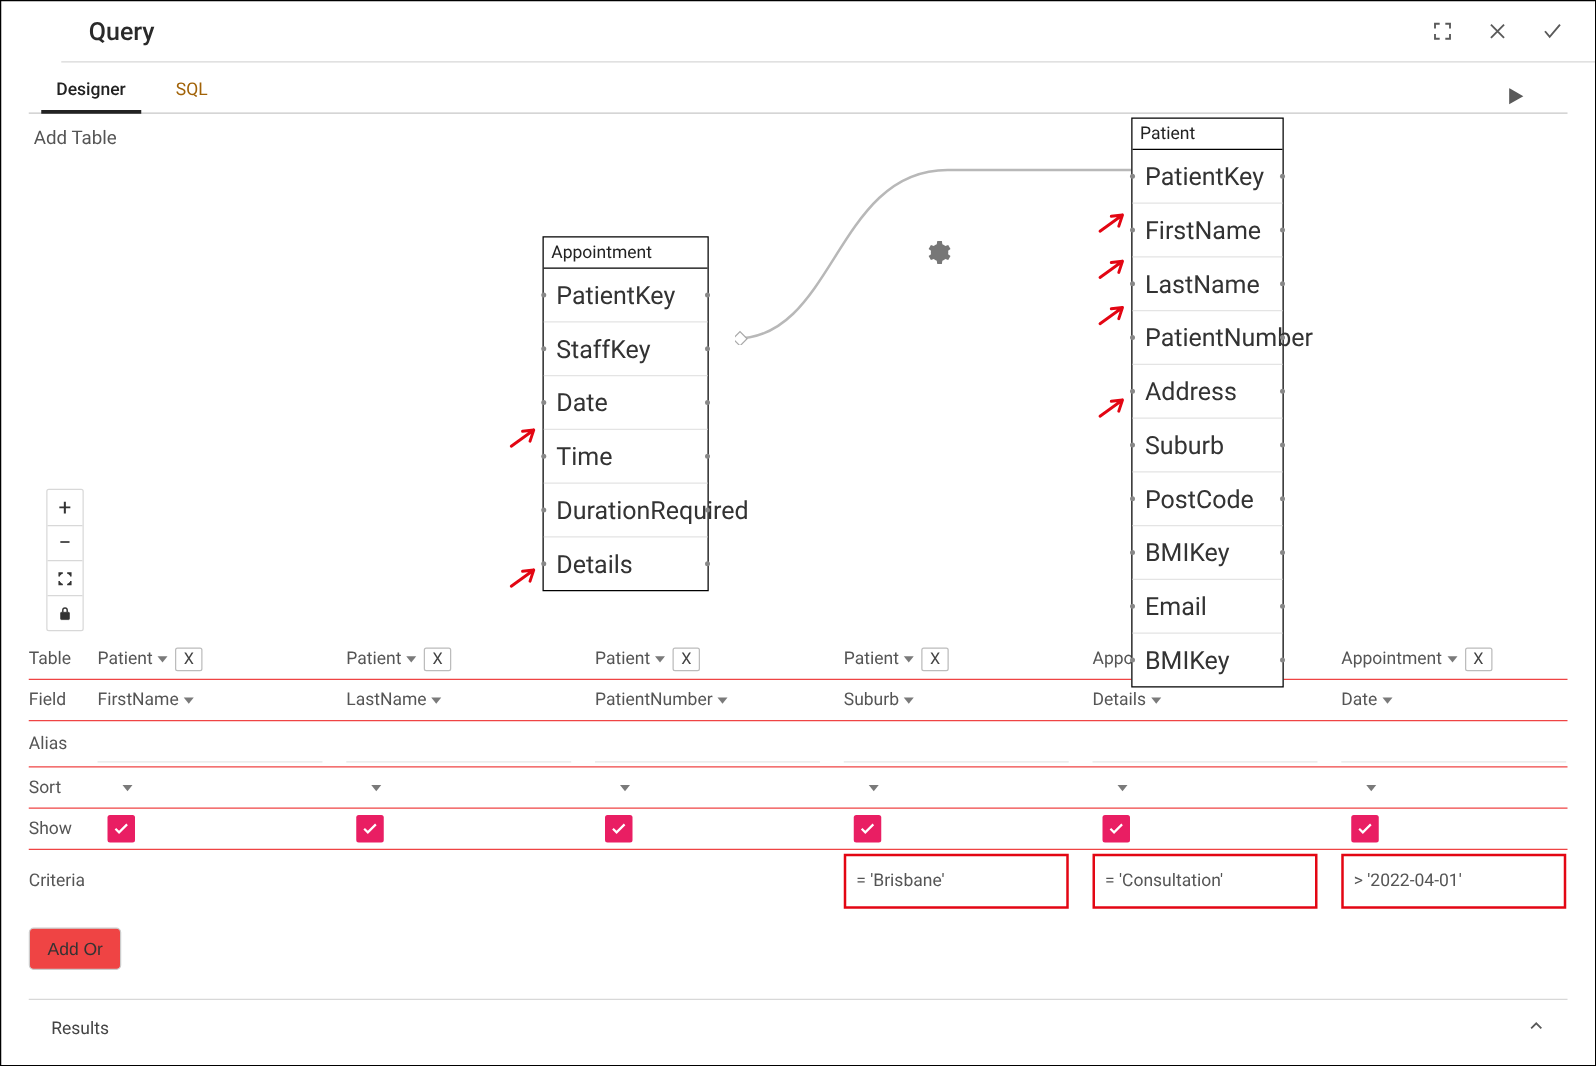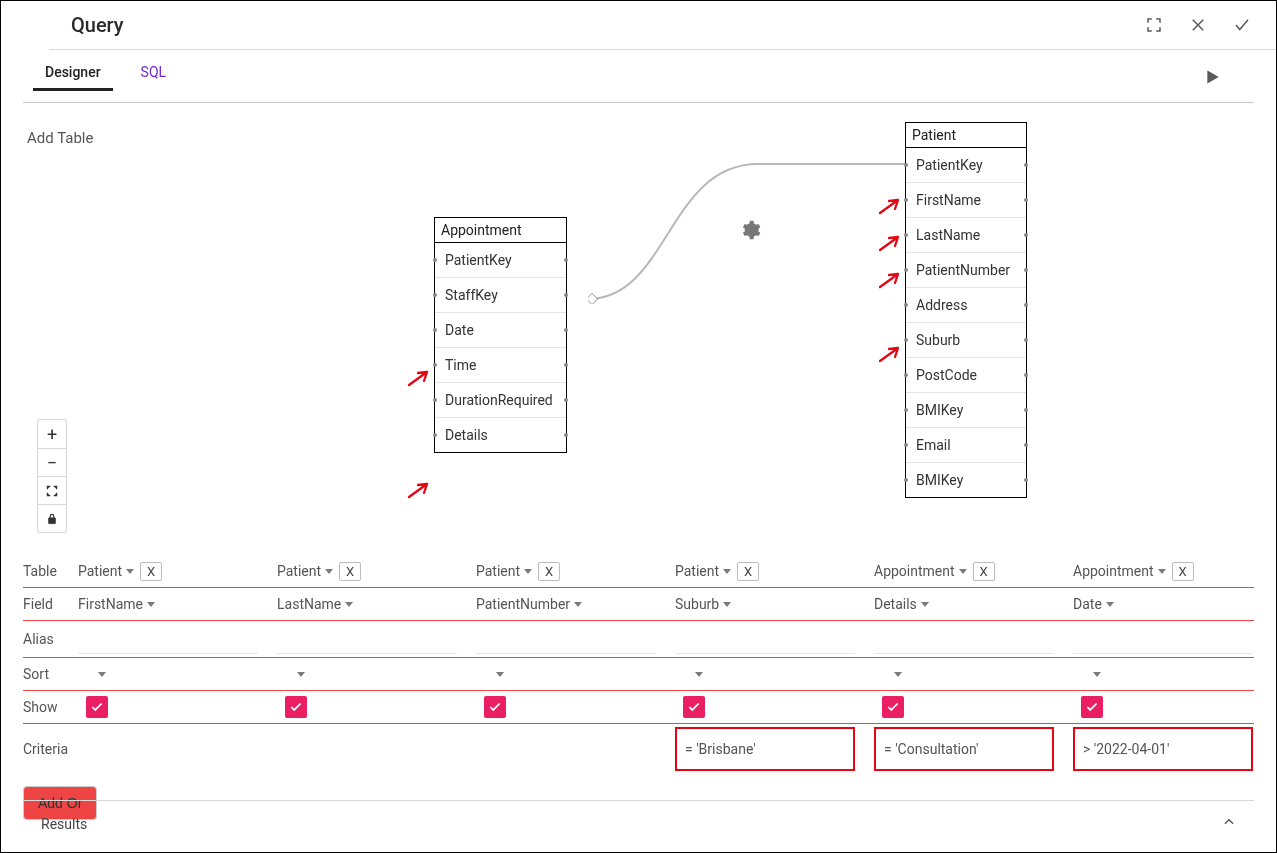--- a/index.html
+++ b/index.html
@@ -53,50 +53,50 @@
     color:#5a5a5a;
     cursor:pointer;
   }
   .icon-btn svg{width:18px;height:18px;stroke:#5a5a5a;stroke-width:2;fill:none;}
 
   
   .tabs-row{
     display:flex;
     align-items:center;
     justify-content:space-between;
-    padding:0 30px 12px 22px;
+    padding:0 30px 0 22px;
     border-bottom:1px solid #c8c8c8;
     margin:0 22px;
     margin-top:14px;
   }
   .tabs{
     display:flex;gap:40px;
   }
   .tab{
     padding:0 0 10px 0;
-    color:#6d28d9;
+    color:#a16207;
     cursor:pointer;
     font-size:14px;
     position:relative;
   }
   .tab.active{
     color:#222;font-weight:500;
   }
   .tab.active::after{
     content:"";
     position:absolute;left:-12px;right:-12px;bottom:-1px;
     height:3px;background:#222;
   }
   .run-btn svg{width:16px;height:16px;fill:#5a5a5a;}
 
   
   .diagram-area{
     position:relative;
     height:420px;
-    margin:16px 22px;
+    margin:0 22px;
   }
   .add-table{
     position:absolute;
     top:10px;left:4px;
     color:#555;
     font-size:15px;
   }
   .zoom-panel{
     position:absolute;
     left:14px;top:300px;
@@ -119,21 +119,21 @@
     border:1px solid #000;
   }
   .entity-title{
     padding:4px 6px 4px 6px;
     border-bottom:1px solid #000;
     font-size:14px;
     color:#222;
   }
   .entity-field{
     padding:9px 10px;
-    font-size:14px;
+    font-size:20px;
     color:#333;
     border-bottom:1px solid #e4e4e4;
     position:relative;
   }
   .entity-field:last-child{border-bottom:none;}
   .entity-field::before,.entity-field::after{
     content:"";
     position:absolute;
     width:4px;height:4px;
     background:#888;

